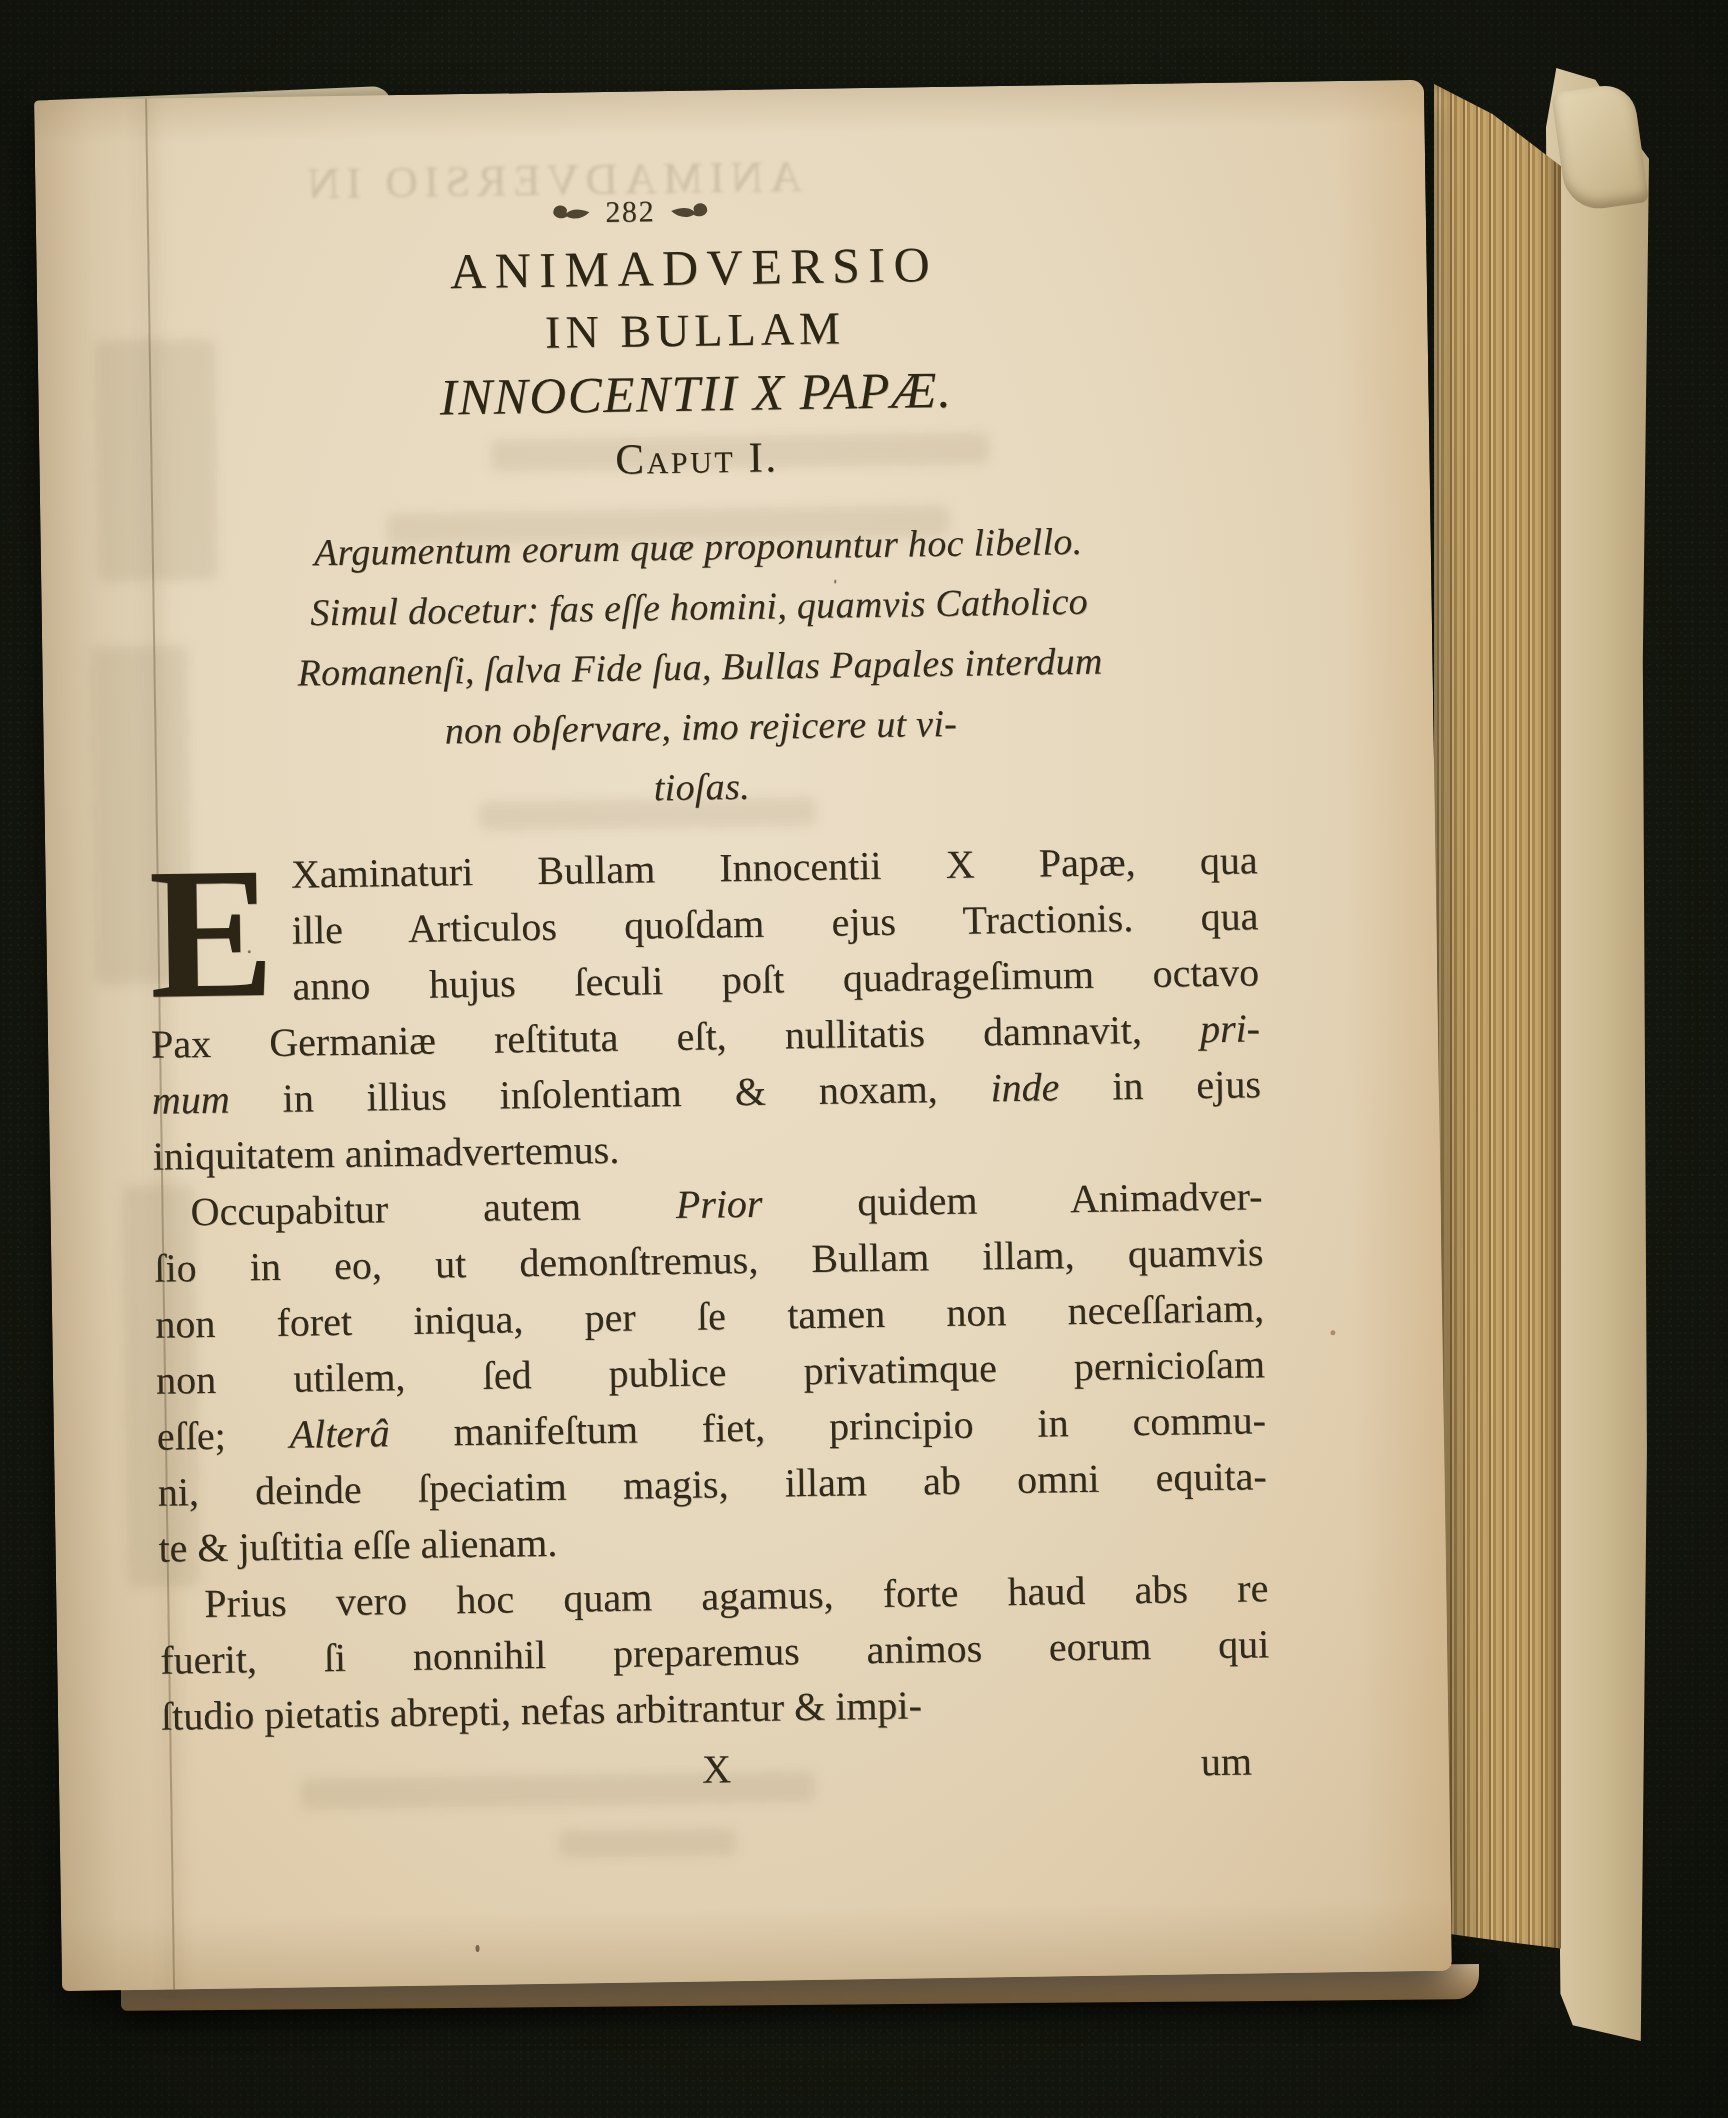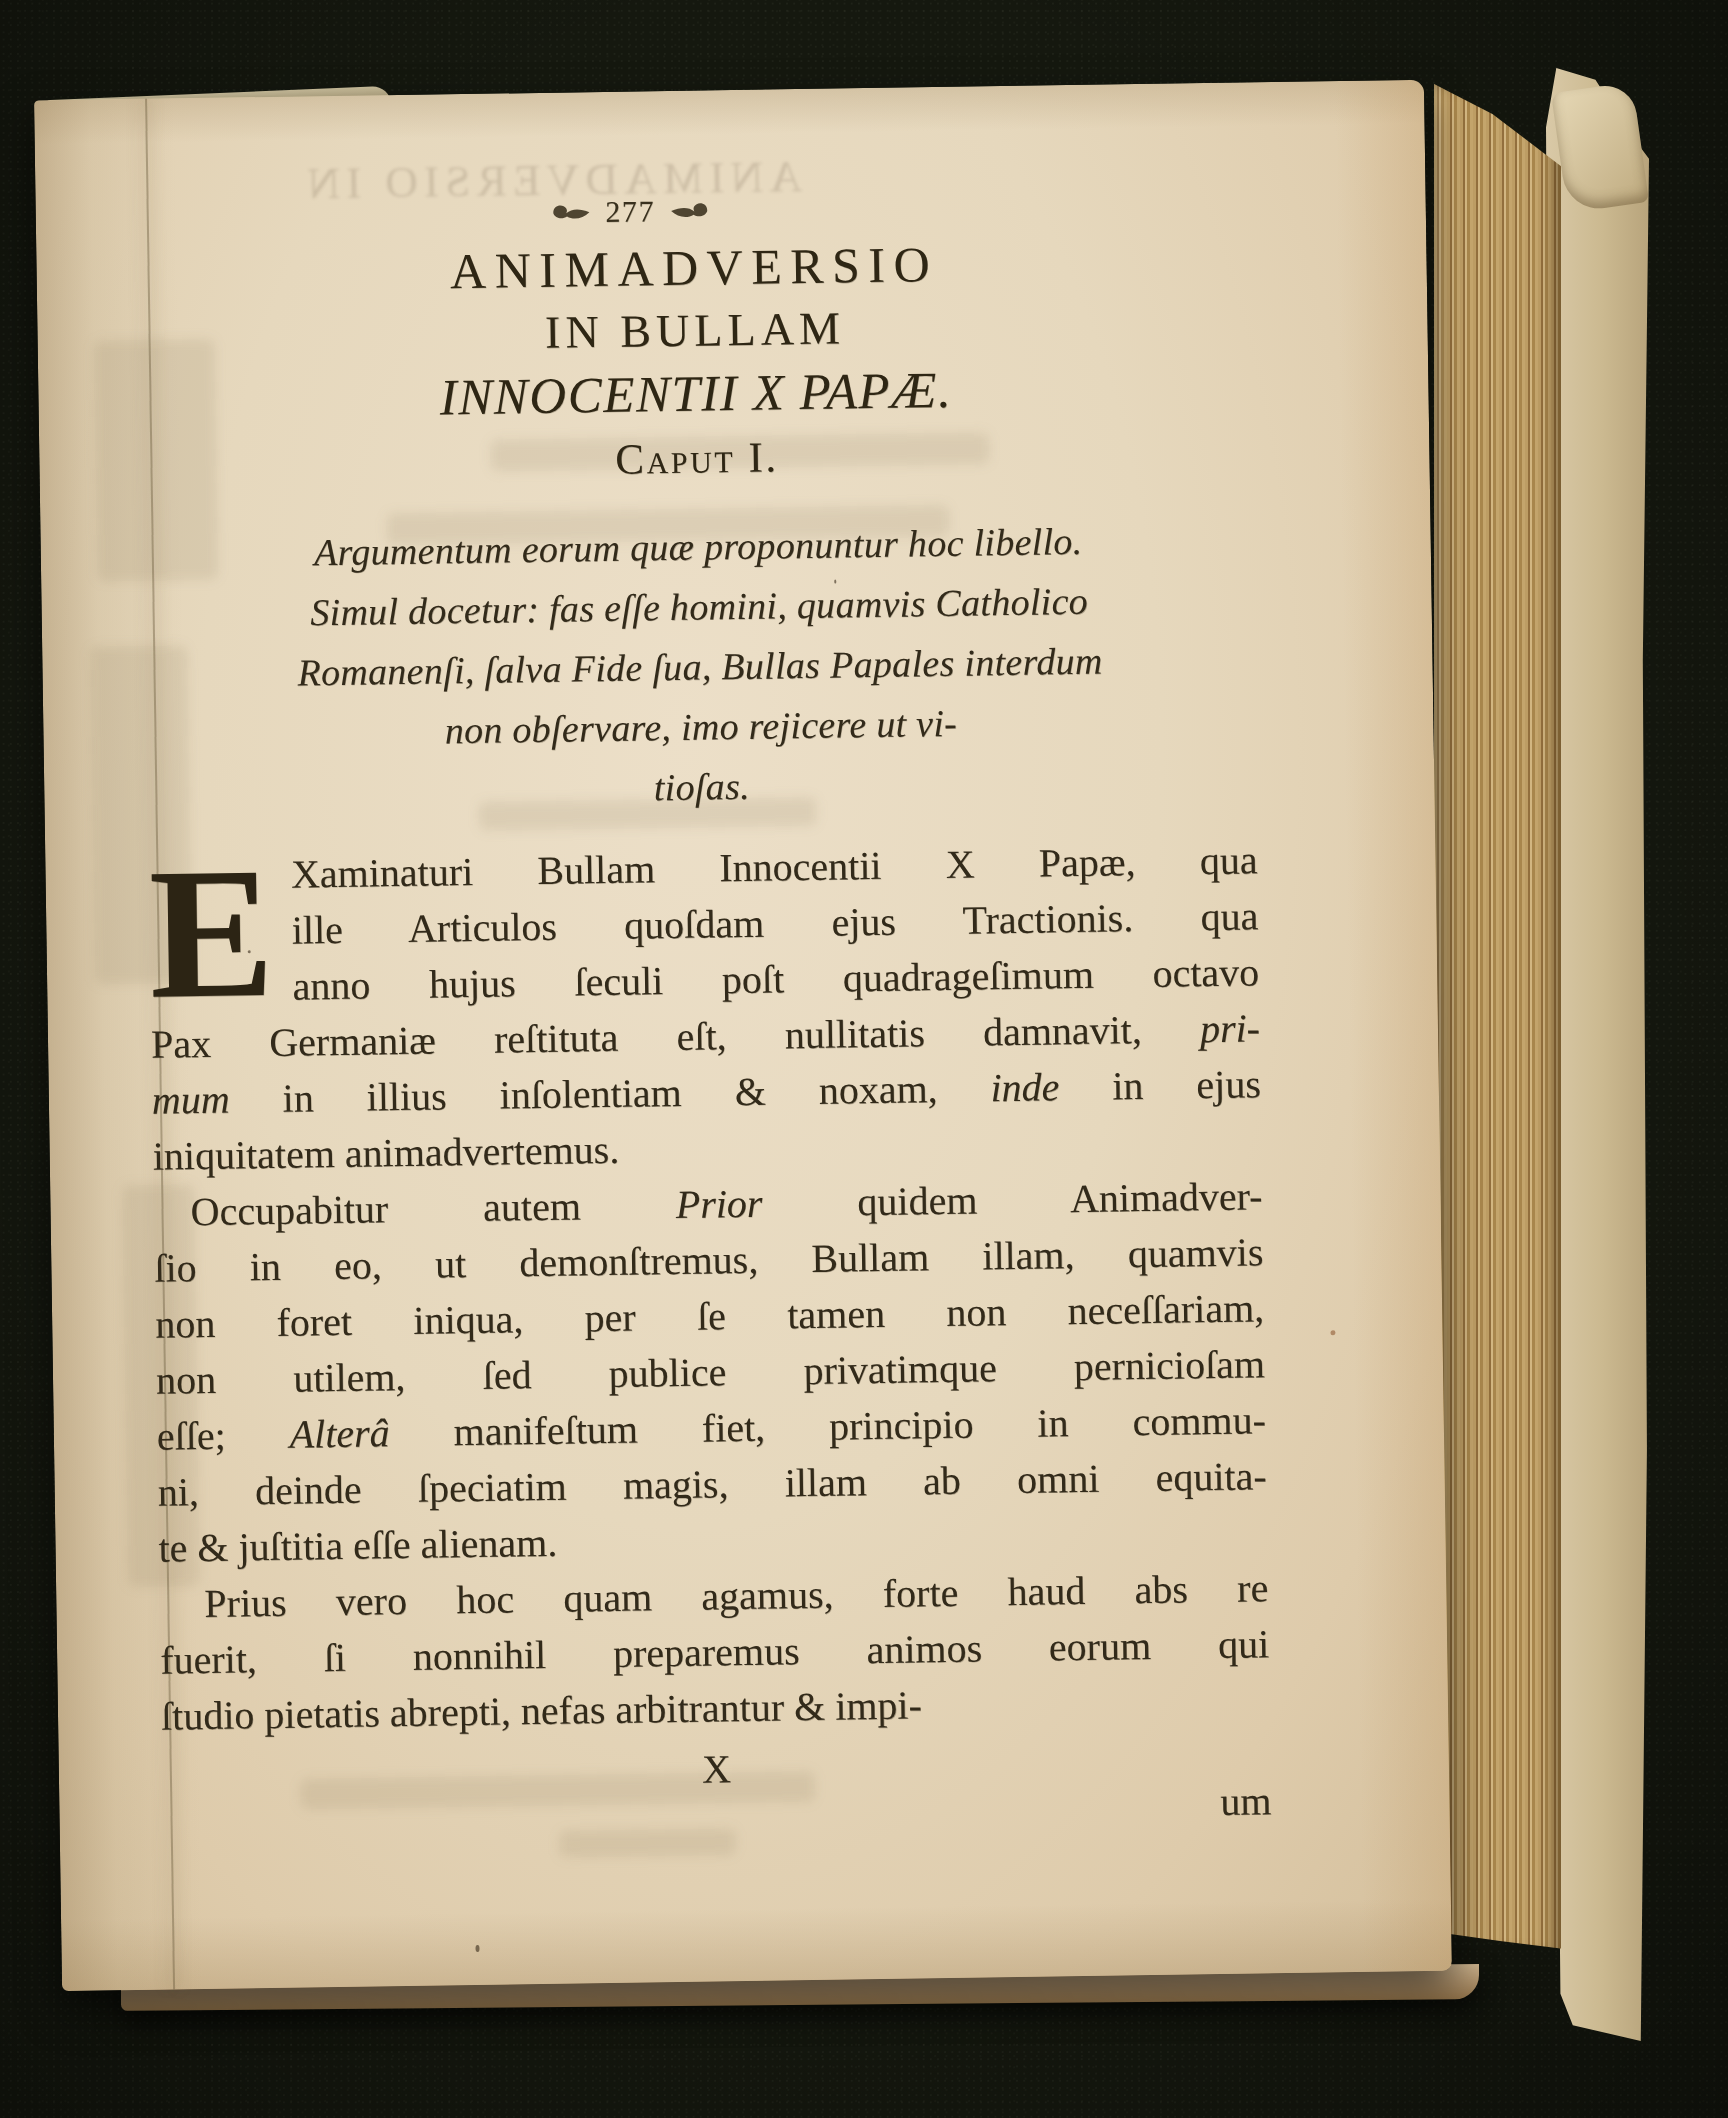--- a/index.html
+++ b/index.html
@@ -106,21 +106,21 @@
   .para .tline:last-child{text-align-last:left;}
   .para2 .tline:first-child{padding-left:37px;}
   .para3 .tline:first-child{padding-left:45px;}
   .it{font-style:italic;}
   .dropcap{
     float:left;font-size:187px;line-height:158px;margin:6.4px 17.7px 0 0;
     font-weight:bold;color:#2c2414;
   }
   .sigrow{position:relative;height:58px;margin-top:4.8px;font-size:40px;}
   .sig{position:absolute;left:50%;transform:translateX(-50%);}
-  .catch{position:absolute;right:0;margin-top:40px;}
+  .catch{position:absolute;right:19px;}
 </style>
 </head>
 <body>
 
 <div class="scene">
 
   <div class="cover-flap"></div>
   <div class="cover-curl"></div>
   <div class="fore-edge"></div>
   <div class="bottom-stack"></div>
@@ -143,21 +143,21 @@
     <div class="speck" style="left:1278px;top:1249px;width:4.8px;height:4.8px;background:rgba(130,70,30,.5);"></div>
     <div class="speck" style="left:201px;top:853px;width:3.2px;height:3.2px;"></div>
     <div class="speck" style="left:793px;top:491px;width:2.4px;height:4px;"></div>
 
     <div class="textcol">
 
       <div class="folio-row">
         <svg class="fleuron" viewBox="0 0 52 30">
           <path d="M3 16 C2 8 10 4 16 7 C20 9 21 13 19 16 C26 10 36 10 48 15 C40 23 28 25 20 20 C14 24 5 22 3 16 Z"></path>
         </svg>
-        <span>277</span>
+        <span>282</span>
         <svg class="fleuron flip" viewBox="0 0 52 30">
           <path d="M3 16 C2 8 10 4 16 7 C20 9 21 13 19 16 C26 10 36 10 48 15 C40 23 28 25 20 20 C14 24 5 22 3 16 Z"></path>
         </svg>
       </div>
 
       <h1>ANIMADVERSIO</h1>
       <h2>IN BULLAM</h2>
       <h3>INNOCENTII X PAPÆ.</h3>
       <h4>Caput I.</h4>
 

